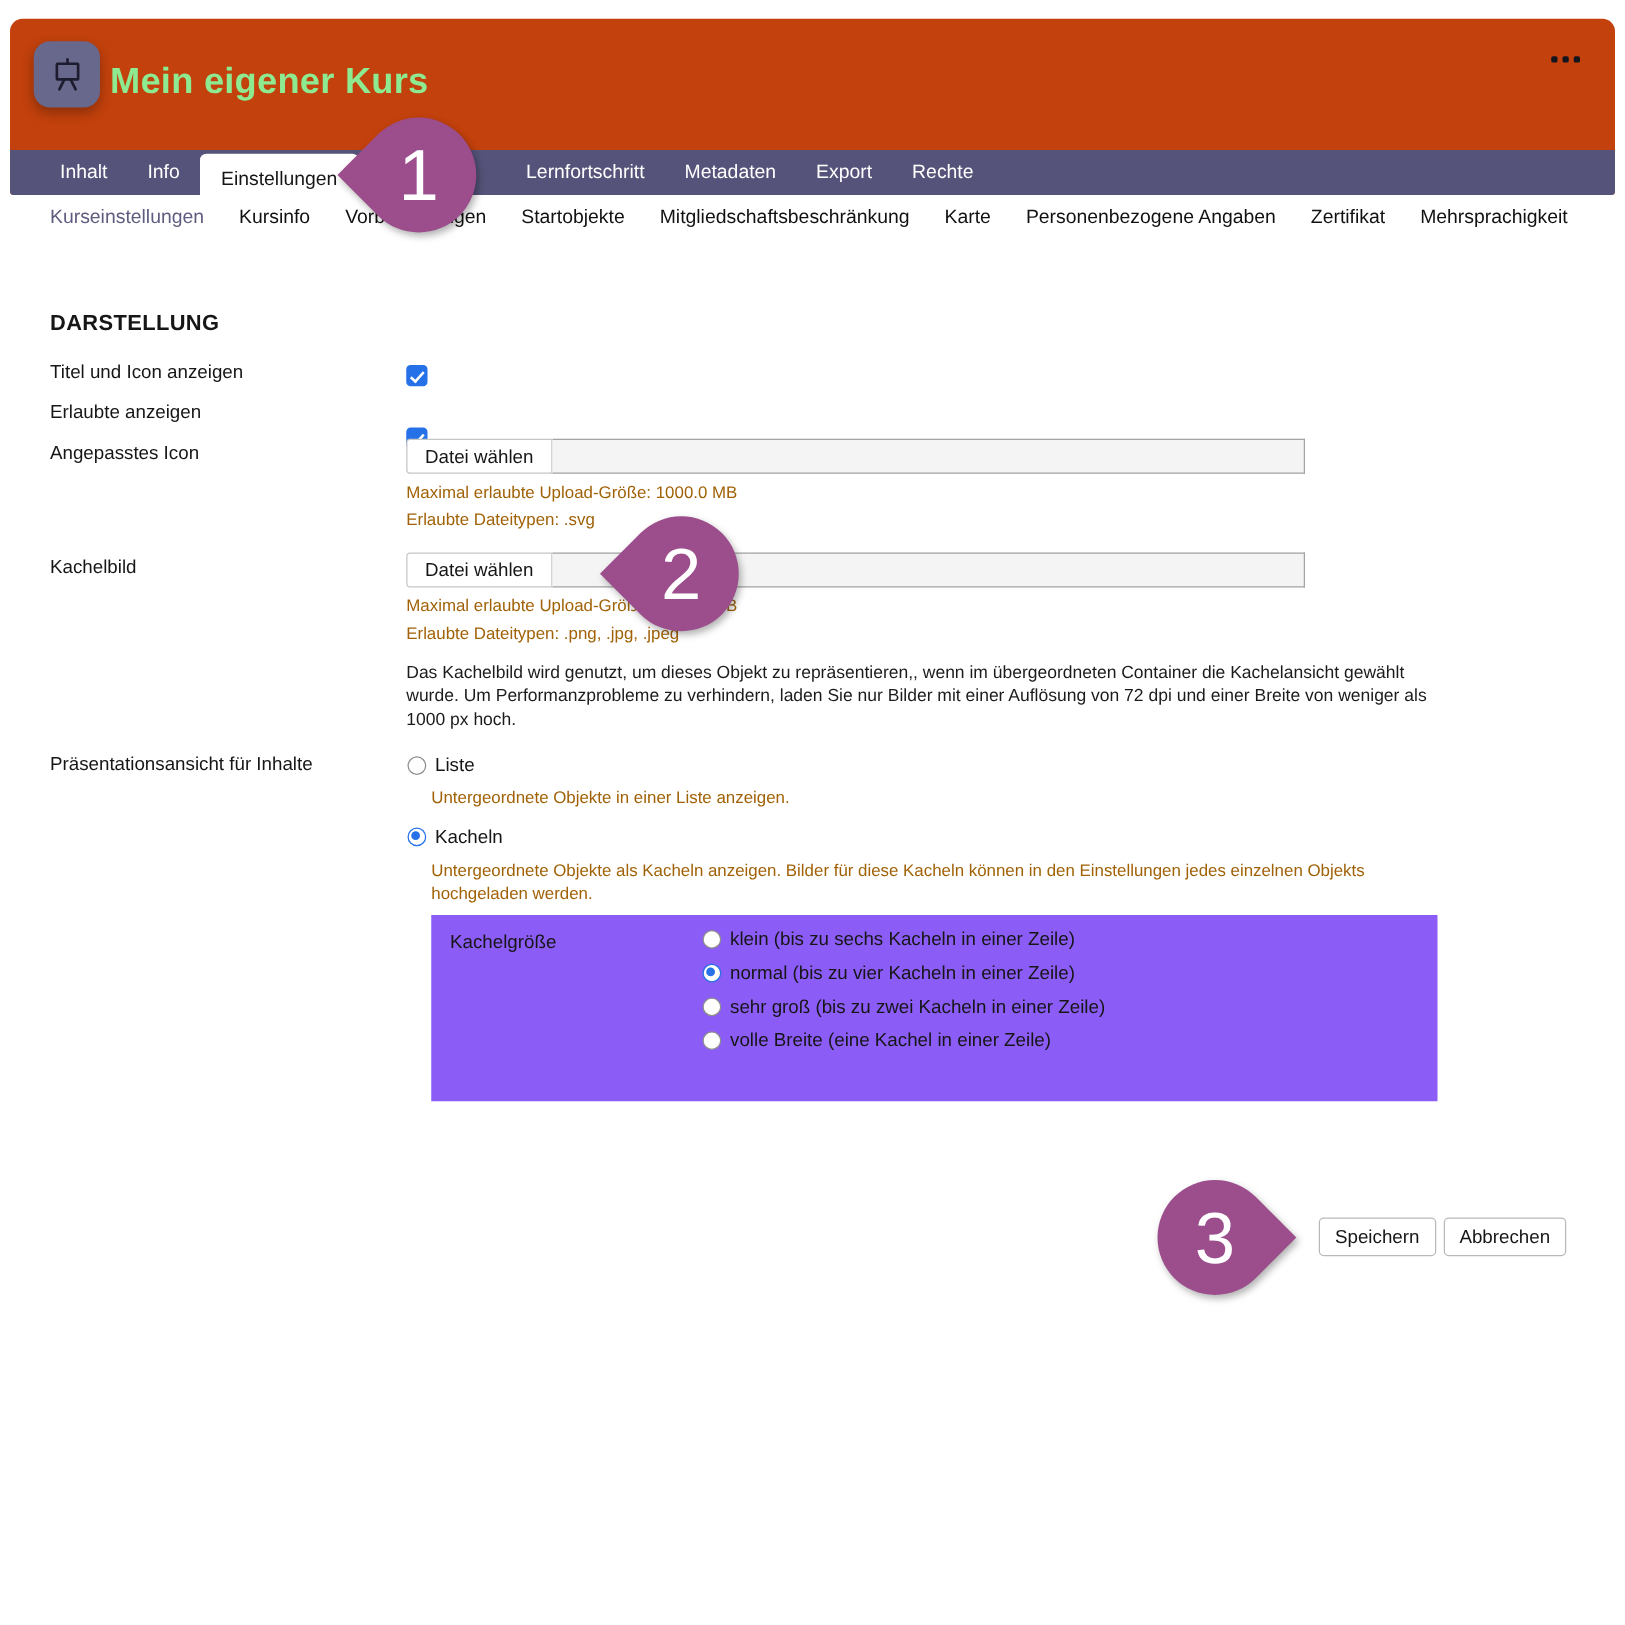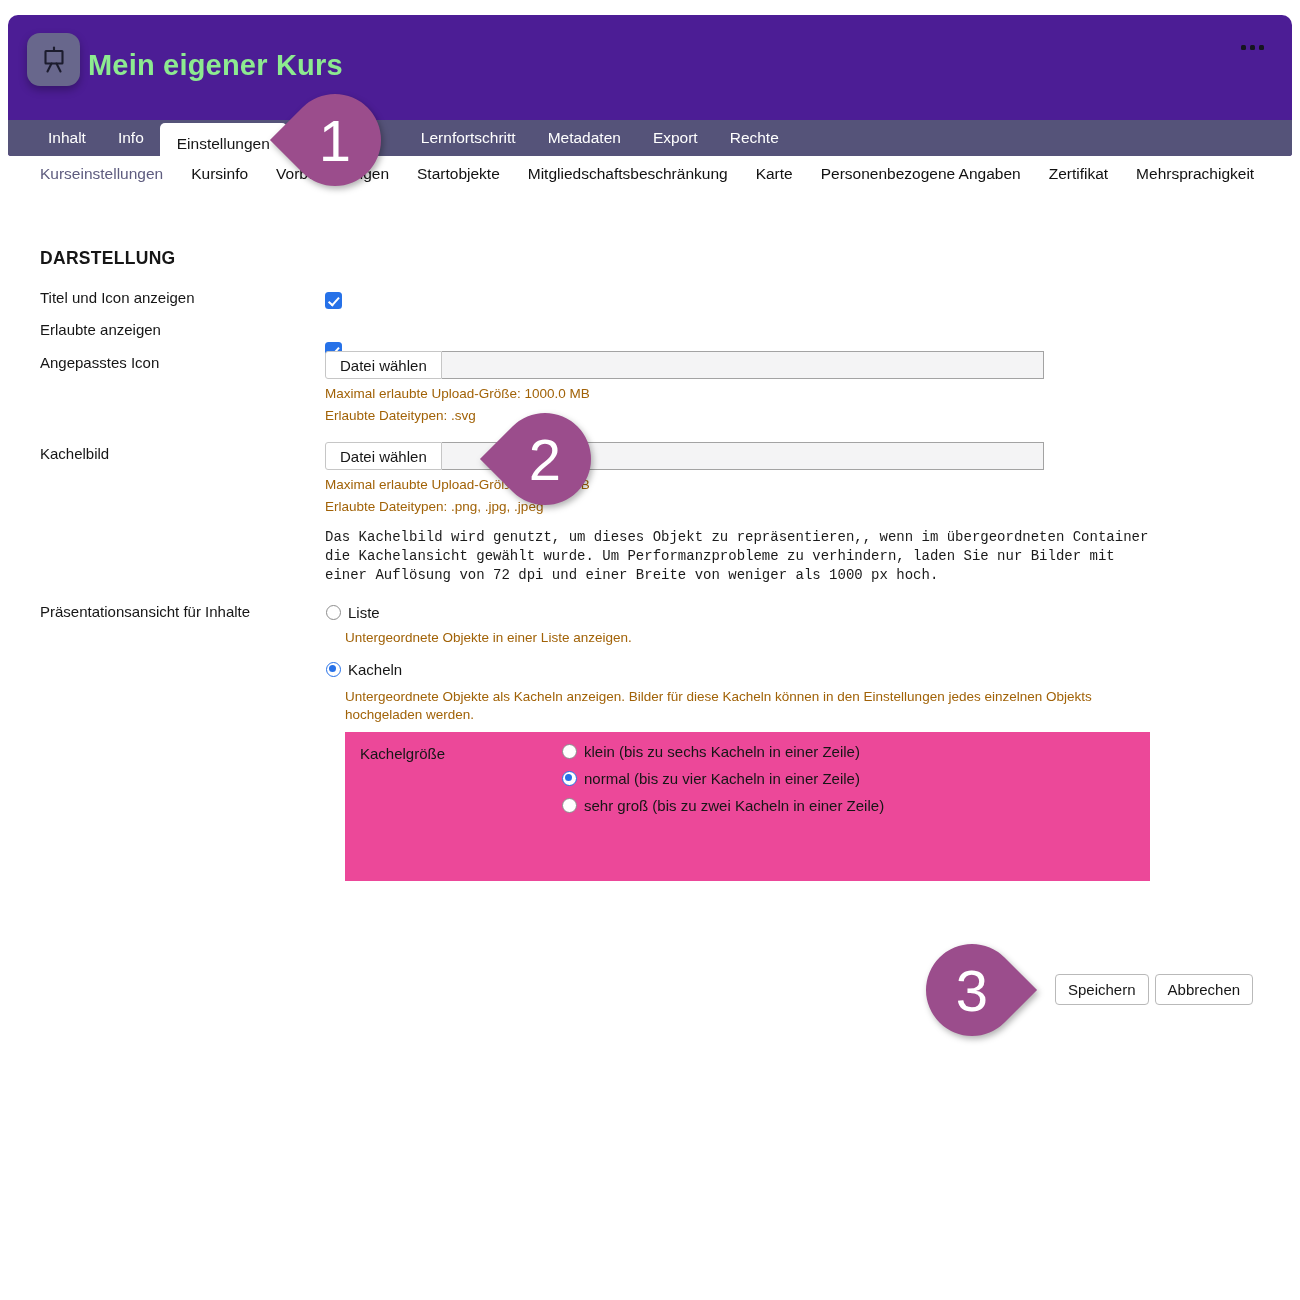--- a/index.html
+++ b/index.html
@@ -1,21 +1,21 @@
 <!DOCTYPE html>
 <html><head>
 <meta charset="utf-8">
 <style>
   html,body{margin:0;padding:0;background:#fff;}
   .page{position:relative;width:1300px;height:1300px;background:#fff;overflow:hidden;
         font-family:"Liberation Sans","DejaVu Sans",sans-serif;color:#161616;}
 
   
   .header{position:absolute;left:8px;top:15px;width:1284px;height:141px;
-          background:#4c1d95;border-radius:10px 10px 3px 3px;}
+          background:#c2410c;border-radius:10px 10px 3px 3px;}
   .app-icon{position:absolute;left:19px;top:18px;width:53px;height:53px;background:#68678c;
             border-radius:13px;box-shadow:0 4px 9px rgba(0,0,0,.28);
             display:flex;align-items:center;justify-content:center;}
   .course-title{position:absolute;left:80px;top:34px;font-size:29px;font-weight:bold;
                 color:#8dea90;letter-spacing:.2px;}
   .overflow{position:absolute;right:28px;top:30px;display:flex;gap:4px;cursor:pointer;}
   .overflow i{width:5px;height:5px;background:#15151f;border-radius:1.5px;display:block;}
 
   
   .tabbar{position:absolute;left:0;right:0;top:105px;height:36px;background:#555379;
@@ -30,41 +30,41 @@
   
   .subtabs{position:absolute;left:40px;top:165px;display:flex;gap:28px;font-size:15.5px;color:#111;}
   .subtab{cursor:pointer;white-space:nowrap;}
   .subtab.active{color:#5e5c7f;}
 
   
   .abs{position:absolute;}
   .section-title{font-size:17.5px;font-weight:bold;letter-spacing:.3px;}
   .flabel{font-size:15px;}
   .hint{font-size:13.5px;color:#a16207;}
-  .para{font-size:14px;line-height:1.34;color:#1b1b1b;font-family:Liberation Mono, monospace;}
+  .para{font-size:14px;line-height:1.34;color:#1b1b1b;}
 
   .checkbox{width:17px;height:17px;background:#2671e8;border-radius:3.5px;position:relative;cursor:pointer;}
   .checkbox::after{content:"";position:absolute;left:5.6px;top:2.6px;width:4px;height:8.5px;
                    border:solid #fff;border-width:0 2.2px 2.2px 0;transform:rotate(42deg);}
 
   .filerow{display:flex;align-items:stretch;width:719px;}
   .filebtn{border:1px solid #c6c6c6;background:#fff;border-radius:3px 0 0 3px;font-size:15px;
            padding:0 14px;height:28px;display:flex;align-items:center;cursor:pointer;white-space:nowrap;
            font-family:inherit;color:#161616;}
   .filebox{flex:1;background:#f4f4f5;border:1px solid #a3a3a3;border-left:none;height:26px;cursor:pointer;}
 
   .radio-row{display:flex;align-items:center;gap:7px;cursor:pointer;}
   .radio{width:15px;height:15px;border-radius:50%;border:1.6px solid #8d8d8d;background:#fff;
          box-sizing:border-box;position:relative;flex:0 0 auto;}
   .radio.checked{border:1.8px solid #2671e8;}
   .radio.checked::after{content:"";position:absolute;left:2.2px;top:2.2px;width:7.2px;height:7.2px;
          border-radius:50%;background:#2671e8;}
   .radio-label{font-size:15px;}
 
-  .panel{position:absolute;left:345px;top:732px;width:805px;height:149px;background:#ec4899;}
+  .panel{position:absolute;left:345px;top:732px;width:805px;height:149px;background:#8b5cf6;}
   .panel .plabel{position:absolute;left:15px;top:13px;font-size:15px;}
   .panel .opts{position:absolute;left:217px;top:6px;display:flex;flex-direction:column;}
   .panel .opts .radio-row{height:27px;}
 
   .btnrow{position:absolute;left:1055px;top:974px;display:flex;gap:6px;}
   .btn{border:1px solid #b9b9b9;border-radius:4px;background:#fff;font-size:15px;color:#161616;
        padding:0 12px;height:31px;display:flex;align-items:center;cursor:pointer;font-family:inherit;}
 
   
   .pin{position:absolute;width:130px;height:130px;filter:drop-shadow(2px 3px 3px rgba(0,0,0,.3));z-index:20;pointer-events:none;}
@@ -178,20 +178,24 @@
         <span class="radio-label">klein (bis zu sechs Kacheln in einer Zeile)</span>
       </div>
       <div class="radio-row">
         <span class="radio checked"></span>
         <span class="radio-label">normal (bis zu vier Kacheln in einer Zeile)</span>
       </div>
       <div class="radio-row">
         <span class="radio"></span>
         <span class="radio-label">sehr groß (bis zu zwei Kacheln in einer Zeile)</span>
       </div>
+      <div class="radio-row">
+        <span class="radio"></span>
+        <span class="radio-label">volle Breite (eine Kachel in einer Zeile)</span>
+      </div>
     </div>
   </div>
 
   <div class="btnrow">
     <button class="btn">Speichern</button>
     <button class="btn">Abbrechen</button>
   </div>
 
   <div class="pin left" style="left:270px;top:75px;">
     <div class="shape"></div>

